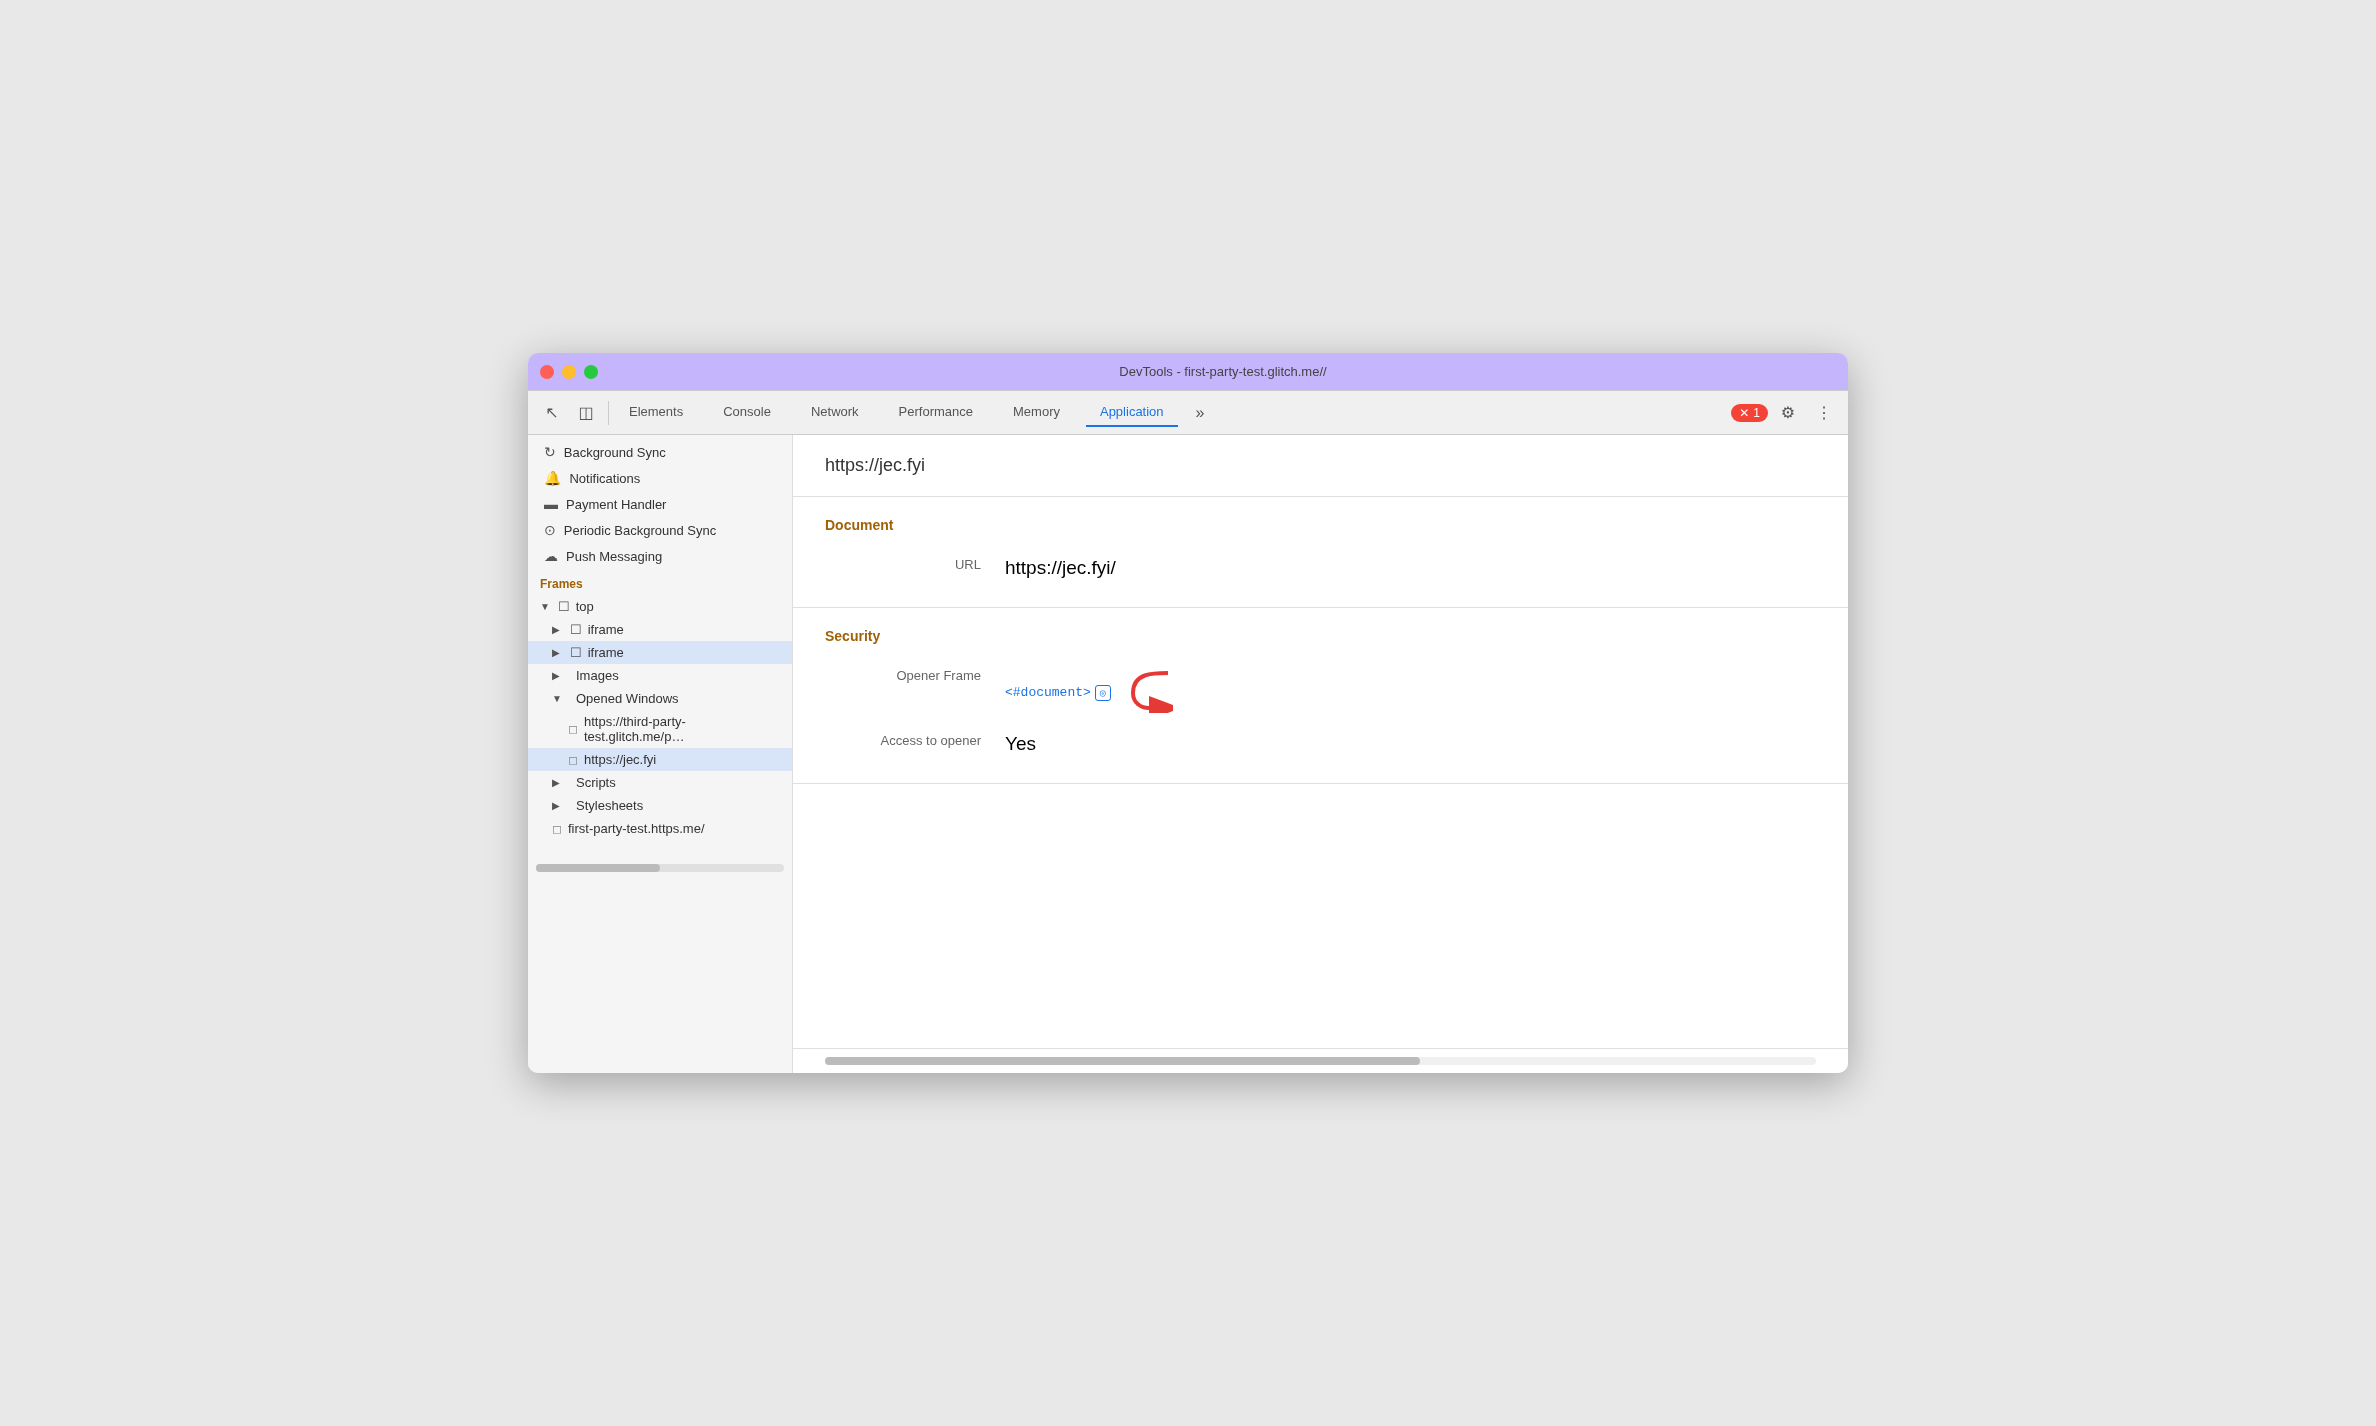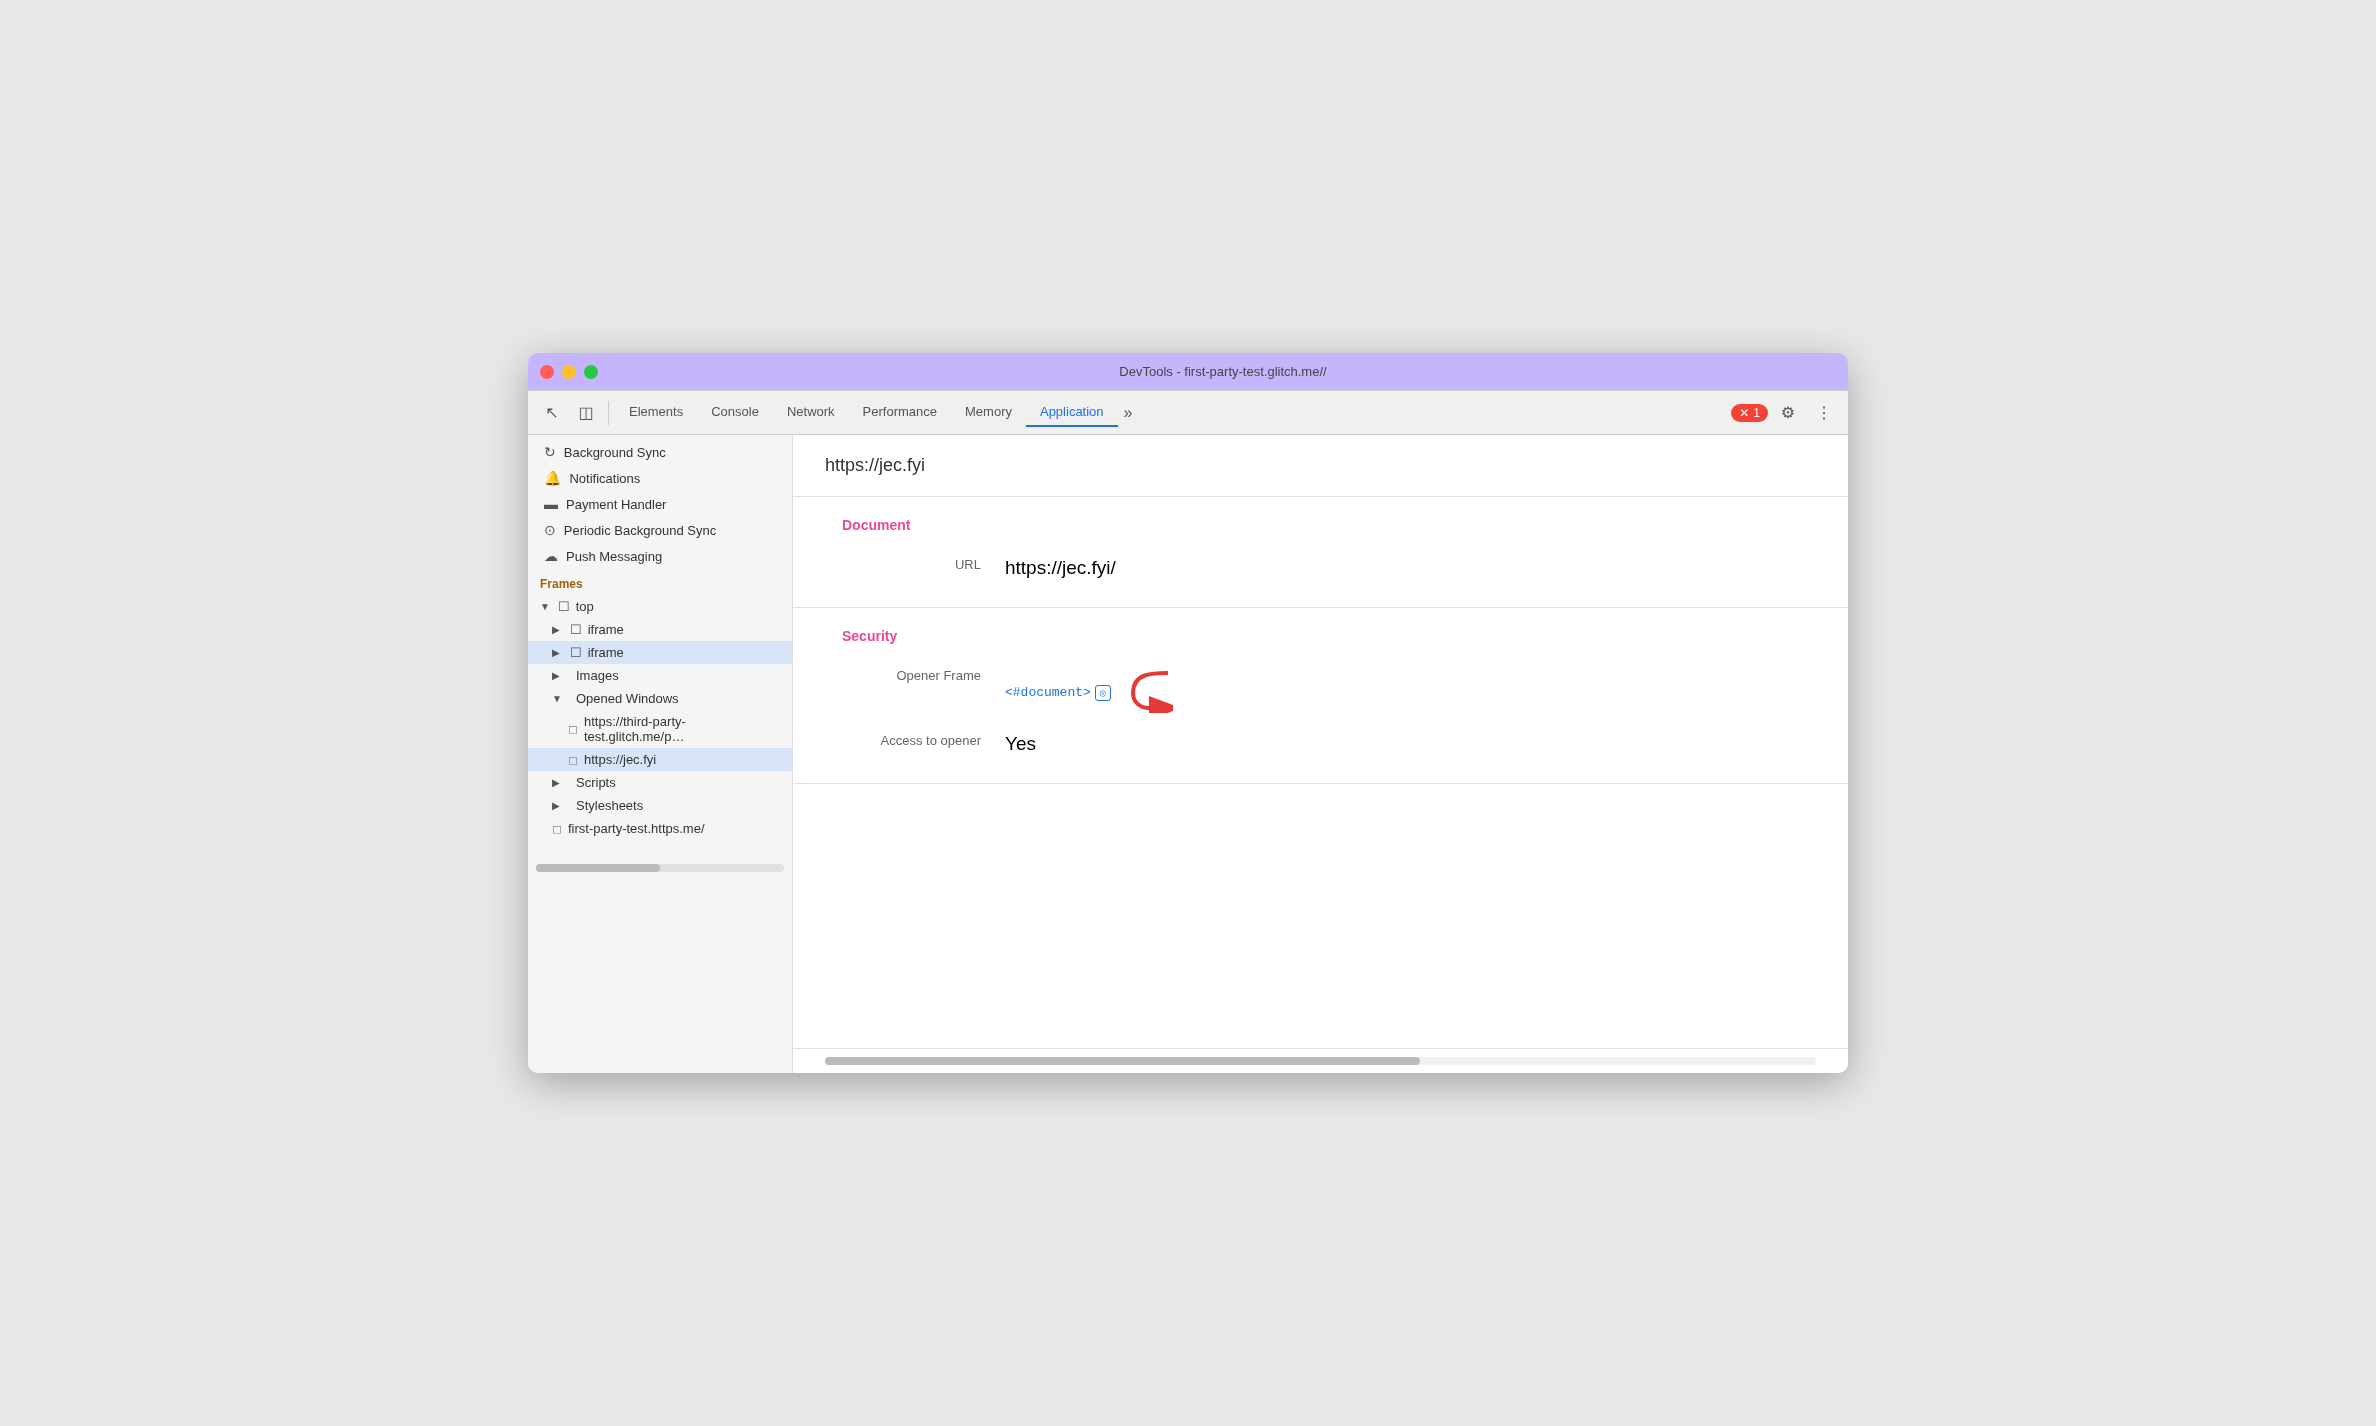--- a/index.html
+++ b/index.html
@@ -78,21 +78,21 @@
     }
     .toolbar-divider {
       width: 1px;
       height: 24px;
       background: #ccc;
       margin: 0 4px;
     }
     .toolbar-tabs {
       display: flex;
       align-items: center;
-      gap: 0;
+      gap: 12px;
       flex: 1;
     }
     .toolbar-tab {
       padding: 6px 14px;
       font-size: 13px;
       color: #555;
       cursor: pointer;
       border-bottom: 2px solid transparent;
       white-space: nowrap;
     }
@@ -188,23 +188,22 @@
     }
     .panel-url {
       font-size: 18px;
       color: #333;
       padding: 20px 32px;
       border-bottom: 1px solid #e0e0e0;
     }
     .section-title {
       font-size: 14px;
       font-weight: 600;
-      color: #ec4899;
+      color: #a16207;
       margin-bottom: 16px;
-      margin-left: 17px;
     }
     .field-row {
       display: flex;
       align-items: flex-start;
       padding: 8px 0;
     }
     .field-label {
       width: 180px;
       text-align: right;
       color: #666;

